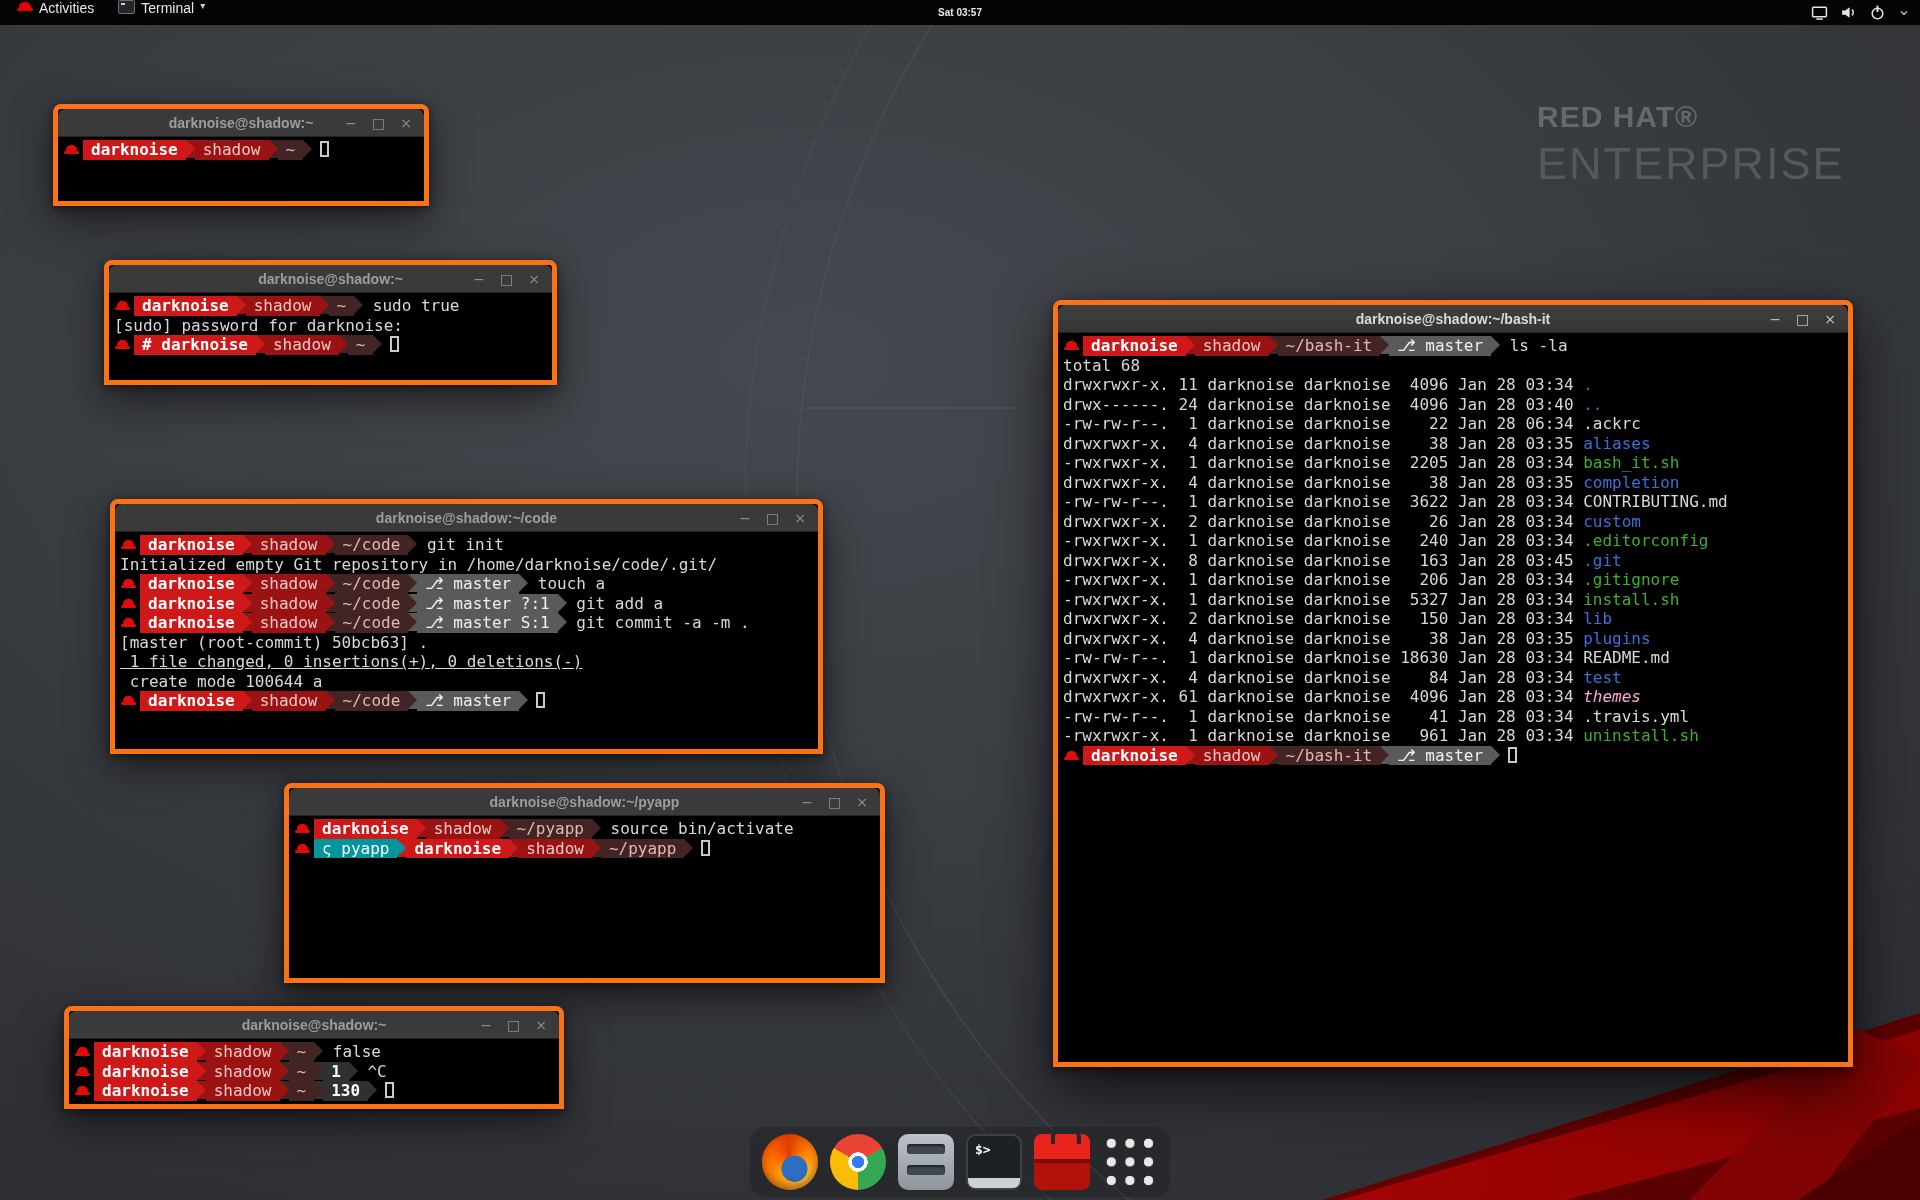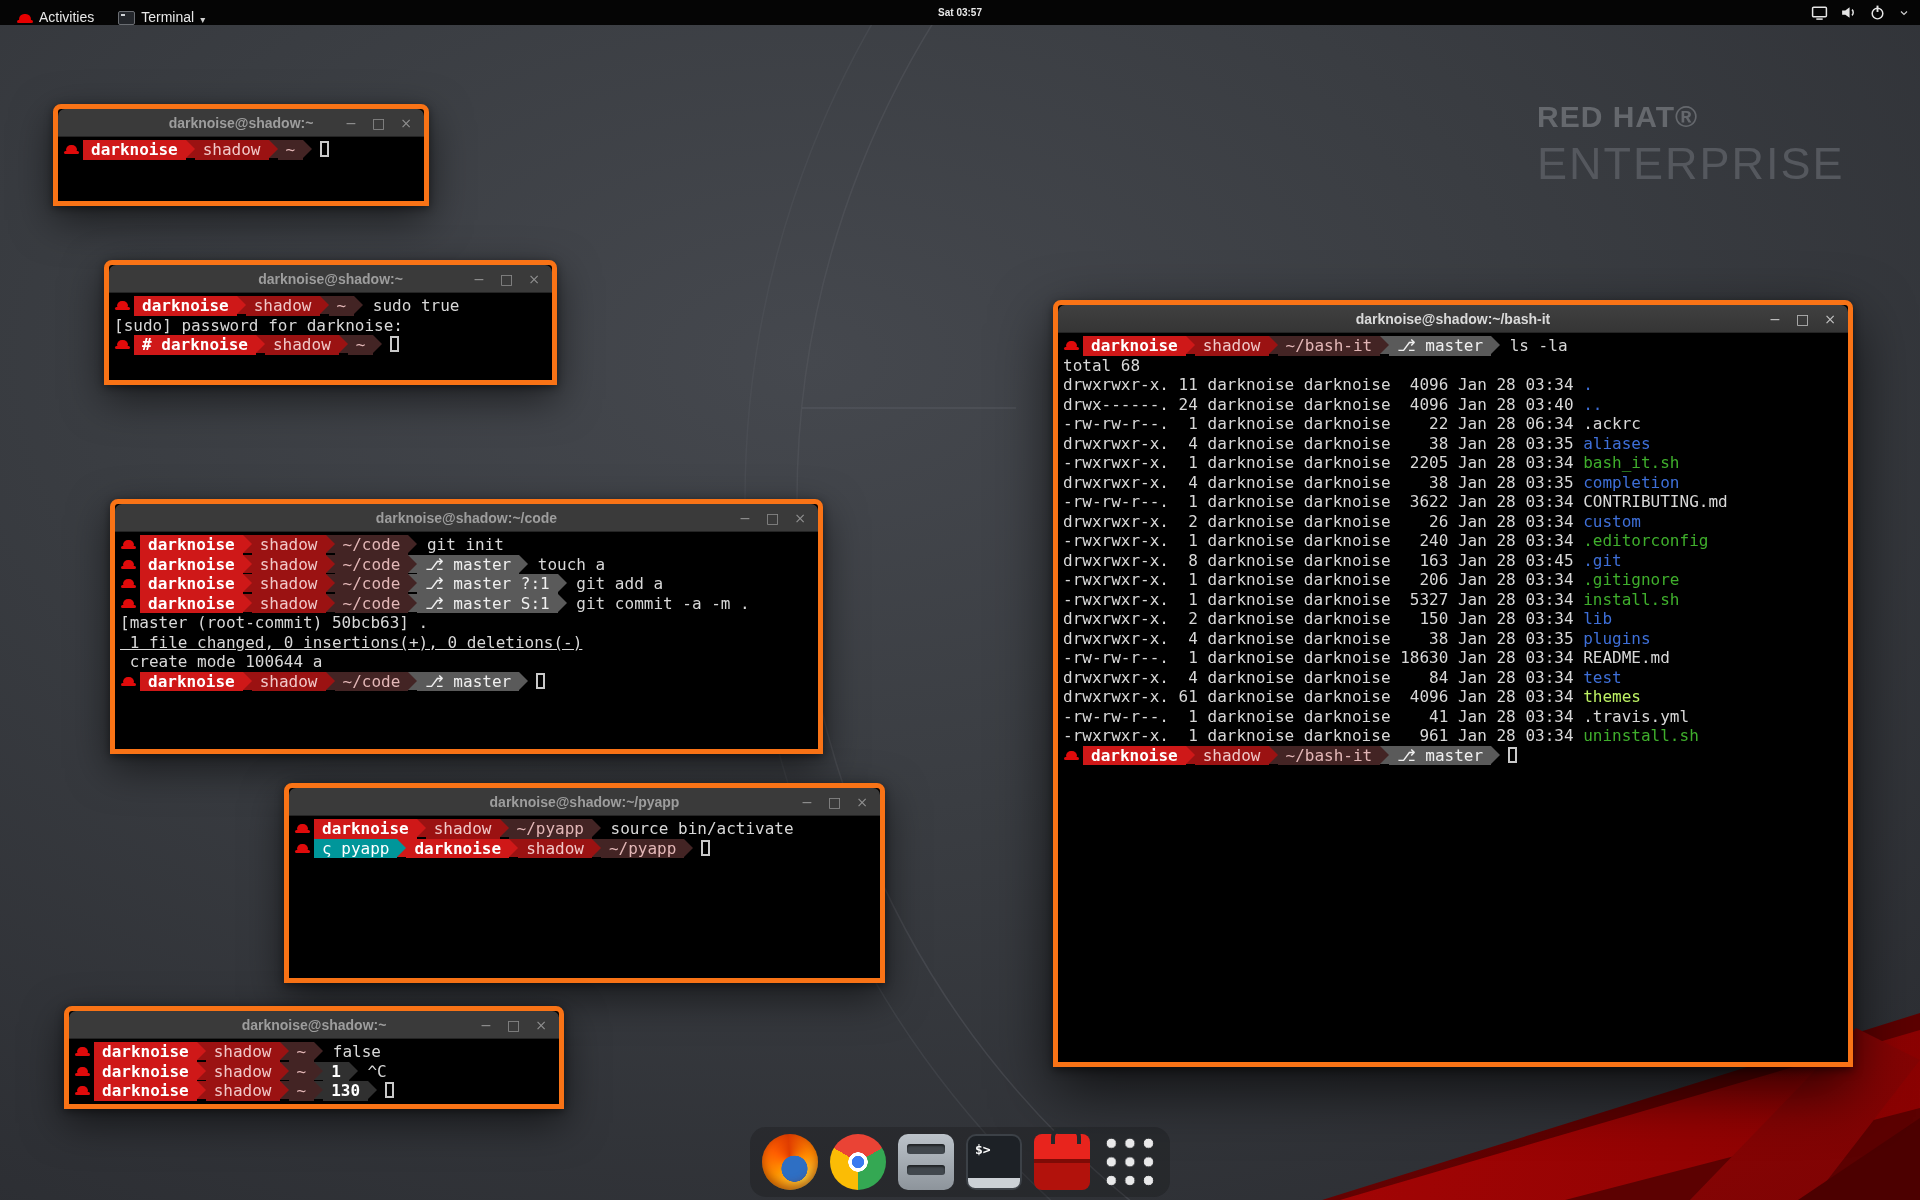--- a/index.html
+++ b/index.html
@@ -21,21 +21,21 @@
   .rb { position:absolute; inset:0; }
   .rb1 { clip-path:polygon(1322px 1200px,1920px 1013px,1920px 1200px); background:linear-gradient(110deg,#9e0808 10%,#5c0101 85%); }
   .rb2 { clip-path:polygon(1340px 1200px,1920px 1030px,1920px 1108px,1565px 1200px); background:linear-gradient(105deg,#ef1414 5%,#b30606 55%,#8a0202 100%); }
   .rb3 { clip-path:polygon(1690px 1200px,1856px 1028px,1920px 1060px,1812px 1200px); background:linear-gradient(150deg,#d41010,#7e0303); }
   .rb4 { clip-path:polygon(1798px 1200px,1920px 1118px,1920px 1200px); background:#4c0000; }
 
   
   .topbar { position:absolute; left:0; top:0; right:0; height:25px; background:#050505; z-index:60;
             display:flex; align-items:center; color:#e8e8e8; font-size:14px; }
   .tb-left { display:flex; align-items:center; gap:6px; padding-left:8px; }
-  .tb-item { display:flex; align-items:flex-end; gap:6px; height:25px; padding:0 9px; cursor:default; }
+  .tb-item { display:flex; align-items:flex-start; gap:6px; height:25px; padding:0 9px; cursor:default; }
   .fedora { display:inline-block; width:16px; height:13px; position:relative; }
   .fedora::before { content:""; position:absolute; left:2px; top:2px; width:12px; height:6px; background:#e60000; border-radius:6px 6px 1px 1px; }
   .fedora::after  { content:""; position:absolute; left:0;  top:8px; width:16px; height:3px; background:#e60000; border-radius:2px; }
   .mini-term { display:inline-block; width:17px; height:14px; background:#23262b; border:1px solid #6a6d72; border-radius:2px; position:relative; }
   .mini-term::after { content:""; position:absolute; left:2px; top:2px; width:4px; height:2px; background:#cfd2d6; }
   .caret { font-size:10px; color:#cfcfcf; }
   .tb-clock { position:absolute; left:50%; transform:translateX(-50%); font-weight:bold; font-size:10px; }
   .tb-right { margin-left:auto; display:flex; align-items:center; gap:12px; padding-right:10px; height:25px; }
   .tb-right svg { display:block; }
 
@@ -174,20 +174,21 @@
   <div class="titlebar">
     <span class="title">darknoise@shadow:~/code</span>
     <span class="controls">
       <span class="wbtn">−</span>
       <span class="wbtn">□</span>
       <span class="wbtn">×</span>
     </span>
   </div>
   <div class="term-body">
       <div class="row"><span class="rh"></span><span class="seg" style="background-color: rgb(207, 24, 24); color: rgb(255, 255, 255); font-weight: bold;">darknoise</span><span class="psep" style="border-left-color: rgb(207, 24, 24); background-color: rgb(155, 18, 18);"></span><span class="seg" style="background-color: rgb(155, 18, 18); color: rgb(241, 201, 201);">shadow</span><span class="psep" style="border-left-color: rgb(155, 18, 18); background-color: rgb(67, 36, 36);"></span><span class="seg" style="background-color: rgb(67, 36, 36); color: rgb(227, 183, 183);">~/code</span><span class="psep" style="border-left-color: rgb(67, 36, 36); background-color: transparent;"></span><span style="color: rgb(216, 216, 216);"> git init</span></div>
+      <div class="row"><span style="color: rgb(216, 216, 216);">Initialized empty Git repository in /home/darknoise/code/.git/</span></div>
       <div class="row"><span class="rh"></span><span class="seg" style="background-color: rgb(207, 24, 24); color: rgb(255, 255, 255); font-weight: bold;">darknoise</span><span class="psep" style="border-left-color: rgb(207, 24, 24); background-color: rgb(155, 18, 18);"></span><span class="seg" style="background-color: rgb(155, 18, 18); color: rgb(241, 201, 201);">shadow</span><span class="psep" style="border-left-color: rgb(155, 18, 18); background-color: rgb(67, 36, 36);"></span><span class="seg" style="background-color: rgb(67, 36, 36); color: rgb(227, 183, 183);">~/code</span><span class="psep" style="border-left-color: rgb(67, 36, 36); background-color: rgb(90, 90, 90);"></span><span class="seg" style="background-color: rgb(90, 90, 90); color: rgb(240, 240, 240);">⎇ master</span><span class="psep" style="border-left-color: rgb(90, 90, 90); background-color: transparent;"></span><span style="color: rgb(216, 216, 216);"> touch a</span></div>
       <div class="row"><span class="rh"></span><span class="seg" style="background-color: rgb(207, 24, 24); color: rgb(255, 255, 255); font-weight: bold;">darknoise</span><span class="psep" style="border-left-color: rgb(207, 24, 24); background-color: rgb(155, 18, 18);"></span><span class="seg" style="background-color: rgb(155, 18, 18); color: rgb(241, 201, 201);">shadow</span><span class="psep" style="border-left-color: rgb(155, 18, 18); background-color: rgb(67, 36, 36);"></span><span class="seg" style="background-color: rgb(67, 36, 36); color: rgb(227, 183, 183);">~/code</span><span class="psep" style="border-left-color: rgb(67, 36, 36); background-color: rgb(90, 90, 90);"></span><span class="seg" style="background-color: rgb(90, 90, 90); color: rgb(240, 240, 240);">⎇ master ?:1</span><span class="psep" style="border-left-color: rgb(90, 90, 90); background-color: transparent;"></span><span style="color: rgb(216, 216, 216);"> git add a</span></div>
       <div class="row"><span class="rh"></span><span class="seg" style="background-color: rgb(207, 24, 24); color: rgb(255, 255, 255); font-weight: bold;">darknoise</span><span class="psep" style="border-left-color: rgb(207, 24, 24); background-color: rgb(155, 18, 18);"></span><span class="seg" style="background-color: rgb(155, 18, 18); color: rgb(241, 201, 201);">shadow</span><span class="psep" style="border-left-color: rgb(155, 18, 18); background-color: rgb(67, 36, 36);"></span><span class="seg" style="background-color: rgb(67, 36, 36); color: rgb(227, 183, 183);">~/code</span><span class="psep" style="border-left-color: rgb(67, 36, 36); background-color: rgb(90, 90, 90);"></span><span class="seg" style="background-color: rgb(90, 90, 90); color: rgb(240, 240, 240);">⎇ master S:1</span><span class="psep" style="border-left-color: rgb(90, 90, 90); background-color: transparent;"></span><span style="color: rgb(216, 216, 216);"> git commit -a -m .</span></div>
       <div class="row"><span style="color: rgb(216, 216, 216);">[master (root-commit) 50bcb63] .</span></div>
       <div class="row"><span style="color: rgb(216, 216, 216); text-decoration: underline;"> 1 file changed, 0 insertions(+), 0 deletions(-)</span></div>
       <div class="row"><span style="color: rgb(216, 216, 216);"> create mode 100644 a</span></div>
       <div class="row"><span class="rh"></span><span class="seg" style="background-color: rgb(207, 24, 24); color: rgb(255, 255, 255); font-weight: bold;">darknoise</span><span class="psep" style="border-left-color: rgb(207, 24, 24); background-color: rgb(155, 18, 18);"></span><span class="seg" style="background-color: rgb(155, 18, 18); color: rgb(241, 201, 201);">shadow</span><span class="psep" style="border-left-color: rgb(155, 18, 18); background-color: rgb(67, 36, 36);"></span><span class="seg" style="background-color: rgb(67, 36, 36); color: rgb(227, 183, 183);">~/code</span><span class="psep" style="border-left-color: rgb(67, 36, 36); background-color: rgb(90, 90, 90);"></span><span class="seg" style="background-color: rgb(90, 90, 90); color: rgb(240, 240, 240);">⎇ master</span><span class="psep" style="border-left-color: rgb(90, 90, 90); background-color: transparent;"></span><span class="cursor"></span></div>
     </div>
 </div>
 
@@ -243,21 +244,21 @@
       <div class="row"><span style="color: rgb(216, 216, 216);">-rw-rw-r--.  1 darknoise darknoise  3622 Jan 28 03:34 CONTRIBUTING.md</span></div>
       <div class="row"><span style="color: rgb(216, 216, 216);">drwxrwxr-x.  2 darknoise darknoise    26 Jan 28 03:34 </span><span style="color: rgb(62, 111, 216);">custom</span></div>
       <div class="row"><span style="color: rgb(216, 216, 216);">-rwxrwxr-x.  1 darknoise darknoise   240 Jan 28 03:34 </span><span style="color: rgb(63, 174, 44);">.editorconfig</span></div>
       <div class="row"><span style="color: rgb(216, 216, 216);">drwxrwxr-x.  8 darknoise darknoise   163 Jan 28 03:45 </span><span style="color: rgb(62, 111, 216);">.git</span></div>
       <div class="row"><span style="color: rgb(216, 216, 216);">-rwxrwxr-x.  1 darknoise darknoise   206 Jan 28 03:34 </span><span style="color: rgb(63, 174, 44);">.gitignore</span></div>
       <div class="row"><span style="color: rgb(216, 216, 216);">-rwxrwxr-x.  1 darknoise darknoise  5327 Jan 28 03:34 </span><span style="color: rgb(63, 174, 44);">install.sh</span></div>
       <div class="row"><span style="color: rgb(216, 216, 216);">drwxrwxr-x.  2 darknoise darknoise   150 Jan 28 03:34 </span><span style="color: rgb(62, 111, 216);">lib</span></div>
       <div class="row"><span style="color: rgb(216, 216, 216);">drwxrwxr-x.  4 darknoise darknoise    38 Jan 28 03:35 </span><span style="color: rgb(62, 111, 216);">plugins</span></div>
       <div class="row"><span style="color: rgb(216, 216, 216);">-rw-rw-r--.  1 darknoise darknoise 18630 Jan 28 03:34 README.md</span></div>
       <div class="row"><span style="color: rgb(216, 216, 216);">drwxrwxr-x.  4 darknoise darknoise    84 Jan 28 03:34 </span><span style="color: rgb(62, 111, 216);">test</span></div>
-      <div class="row"><span style="color: rgb(216, 216, 216);">drwxrwxr-x. 61 darknoise darknoise  4096 Jan 28 03:34 </span><span style="color: #bef264;">themes</span></div>
+      <div class="row"><span style="color: rgb(216, 216, 216);">drwxrwxr-x. 61 darknoise darknoise  4096 Jan 28 03:34 </span><span style="color: #f9a8d4; font-style: italic;">themes</span></div>
       <div class="row"><span style="color: rgb(216, 216, 216);">-rw-rw-r--.  1 darknoise darknoise    41 Jan 28 03:34 .travis.yml</span></div>
       <div class="row"><span style="color: rgb(216, 216, 216);">-rwxrwxr-x.  1 darknoise darknoise   961 Jan 28 03:34 </span><span style="color: rgb(63, 174, 44);">uninstall.sh</span></div>
       <div class="row"><span class="rh"></span><span class="seg" style="background-color: rgb(207, 24, 24); color: rgb(255, 255, 255); font-weight: bold;">darknoise</span><span class="psep" style="border-left-color: rgb(207, 24, 24); background-color: rgb(155, 18, 18);"></span><span class="seg" style="background-color: rgb(155, 18, 18); color: rgb(241, 201, 201);">shadow</span><span class="psep" style="border-left-color: rgb(155, 18, 18); background-color: rgb(67, 36, 36);"></span><span class="seg" style="background-color: rgb(67, 36, 36); color: rgb(227, 183, 183);">~/bash-it</span><span class="psep" style="border-left-color: rgb(67, 36, 36); background-color: rgb(90, 90, 90);"></span><span class="seg" style="background-color: rgb(90, 90, 90); color: rgb(240, 240, 240);">⎇ master</span><span class="psep" style="border-left-color: rgb(90, 90, 90); background-color: transparent;"></span><span class="cursor"></span></div>
     </div>
 </div>
 
 <div class="dock">
   <div class="dicon icon-firefox"></div>
   <div class="dicon icon-chrome"></div>
   <div class="dicon icon-files"></div>

